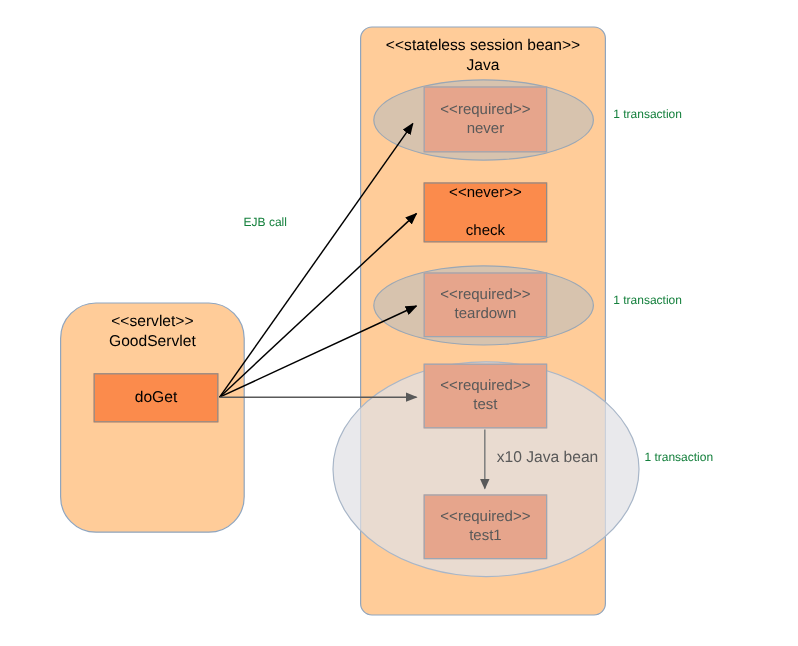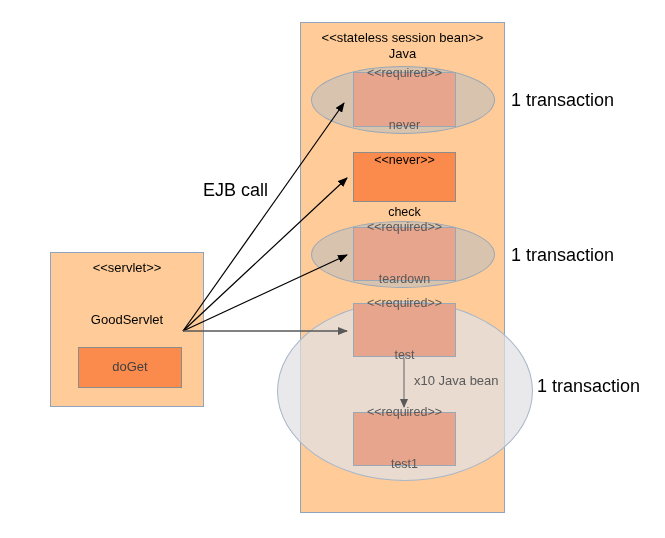--- a/index.html
+++ b/index.html
@@ -48,71 +48,70 @@
   .method-notx {
     background: #fb8b4c;
     border: 1px solid #8c8c8c;
     color: #000000;
     font-size: 12.5px;
   }
   
   .method-entry {
     background: #fb8b4c;
     border: 1px solid #8c8c8c;
-    color: #404040;
+    color: #000000;
     font-size: 13px;
-    margin-top: 36px;
   }
   
   .tx-ellipse {
     position: absolute;
     box-sizing: border-box;
     border-radius: 50%;
     background: #d7c3ae;
     border: 1px solid #9aa7b5;
   }
   .tx-ellipse-big {
     position: absolute;
     box-sizing: border-box;
     border-radius: 50%;
     background: rgba(225, 225, 228, 0.72);
     border: 1px solid #a8b6c8;
   }
   .label {
     position: absolute;
-    font-size: 18px;
-    color: #000000;
+    font-size: 10px;
+    color: #15803d;
     white-space: nowrap;
   }
   .label-grey {
     position: absolute;
     font-size: 13px;
     color: #595959;
     white-space: nowrap;
   }
   svg.overlay {
     position: absolute;
     left: 0;
     top: 0;
     width: 665px;
     height: 538px;
     pointer-events: none;
   }
   .z1 { z-index: 1; }
   .z2 { z-index: 2; }
-  .z3 { z-index: 3; gap: 36px; }
+  .z3 { z-index: 3; }
   .z4 { z-index: 4; }
   .z5 { z-index: 5; }
 </style>
 </head>
 <body>
 
 <div id="canvas">
 
-  <div class="box container-box z1" style="left:300px; top:22px; width:205px; height:491px;">
+  <div class="box container-box z1" style="left:300px; top:22px; width:205px; height:491px;border-radius:10px;">
     <div class="ttl">&lt;&lt;stateless session bean&gt;&gt;</div>
     <div class="ttl">Java</div>
   </div>
 
   <div class="tx-ellipse-big z2" style="left:277px; top:301px; width:256px; height:180px;"></div>
 
   <div class="tx-ellipse z2" style="left:311px; top:66px; width:184px; height:68px;"></div>
 
   <div class="tx-ellipse z2" style="left:311px; top:221px; width:184px; height:67px;"></div>
 
@@ -134,21 +133,21 @@
   <div class="box method-tx z3" style="left:353px; top:303px; width:103px; height:54px;">
     <div>&lt;&lt;required&gt;&gt;</div>
     <div>test</div>
   </div>
 
   <div class="box method-tx z3" style="left:353px; top:412px; width:103px; height:54px;">
     <div>&lt;&lt;required&gt;&gt;</div>
     <div>test1</div>
   </div>
 
-  <div class="box container-box z3" style="left:50px; top:252px; width:154px; height:155px;">
+  <div class="box container-box z3" style="left:50px; top:252px; width:154px; height:192px;border-radius:30px;">
     <div class="ttl">&lt;&lt;servlet&gt;&gt;</div>
     <div class="ttl">GoodServlet</div>
   </div>
 
   <div class="box method-entry z4" style="left:78px; top:311px; width:104px; height:41px;">
     <div>doGet</div>
   </div>
 
   <svg class="overlay z5" viewBox="0 0 665 538">
     <defs>

